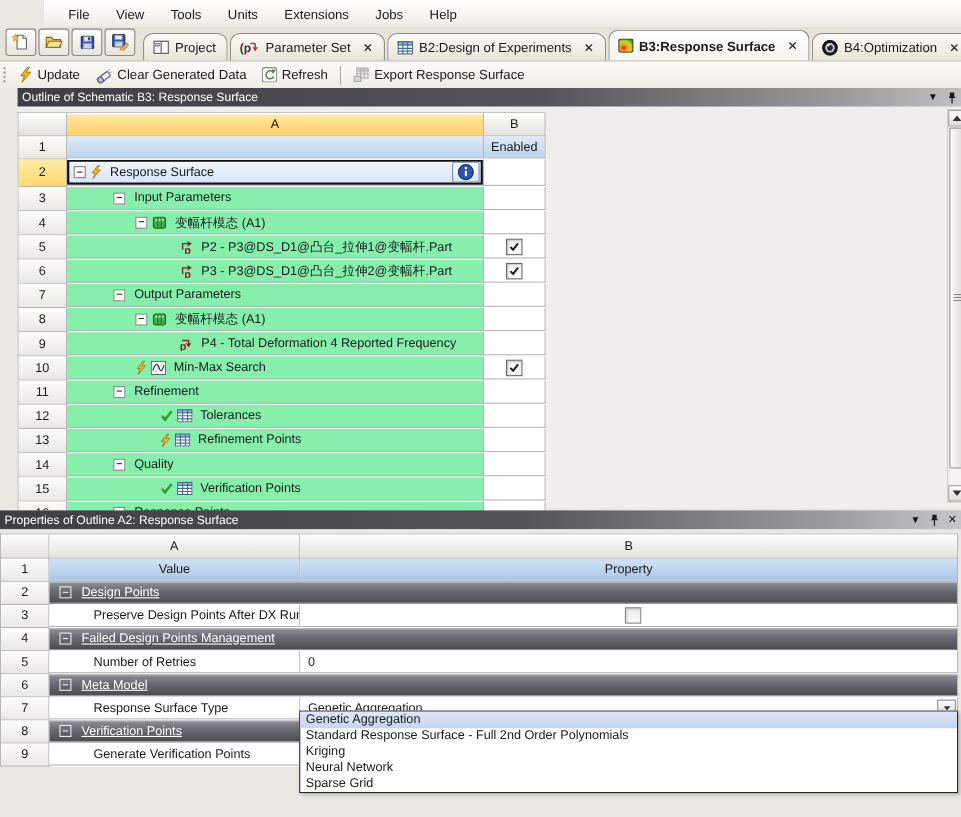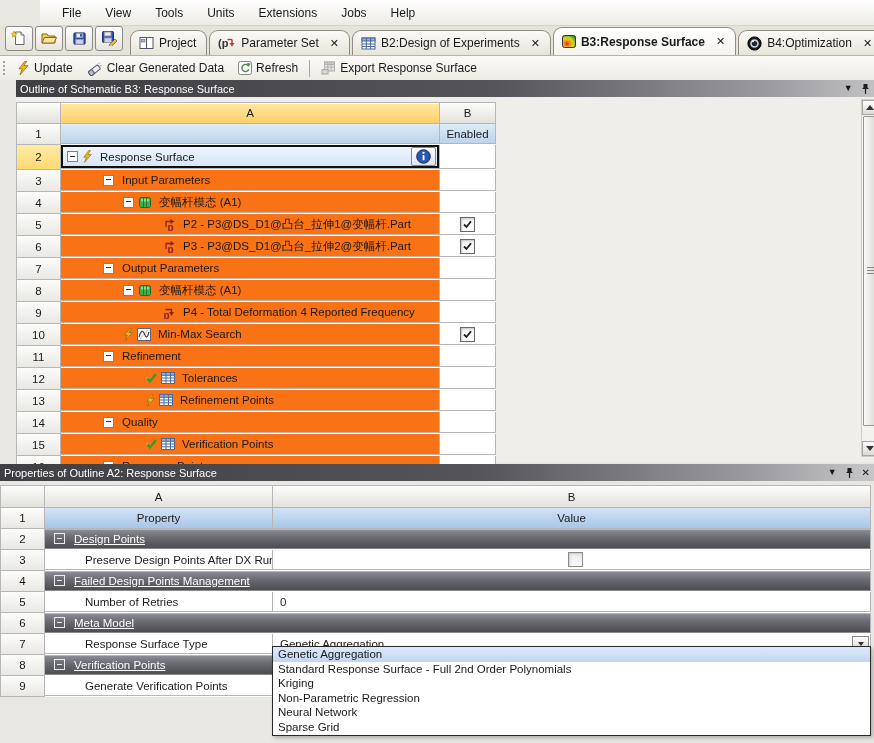--- a/index.html
+++ b/index.html
@@ -49,21 +49,21 @@
   .otable{position:absolute;left:0;top:5px;display:grid;grid-template-columns:44px 379px 56px;
     background:#fff;border-left:1px solid #b6b6b6;border-top:1px solid #b6b6b6;font-size:11.5px;}
   .ohc{height:20px;display:flex;align-items:center;justify-content:center;
     background:linear-gradient(#fdfdfc,#e2e1db);border-right:1px solid #b6b6b6;border-bottom:1px solid #b6b6b6;
     box-shadow:inset 0 1px 0 #fff;font-size:11.5px;}
   .ohc.gold{background:linear-gradient(#ffe9a1,#fbcf6a);}
   .onum{height:21px;display:flex;align-items:center;justify-content:center;
     background:linear-gradient(#fcfcfb,#e9e8e3);border-right:1px solid #b6b6b6;border-bottom:1px solid #b6b6b6;}
   .onum.selnum{background:linear-gradient(#ffeca8,#ffd96e);}
   .oa{height:21px;display:flex;align-items:center;border-right:1px solid #b6b6b6;
-    border-bottom:1px solid #b6b6b6;background:#f97316;overflow:hidden;white-space:nowrap;box-sizing:border-box;padding-right:3px;}
+    border-bottom:1px solid #b6b6b6;background:#86efac;overflow:hidden;white-space:nowrap;box-sizing:border-box;padding-right:3px;}
   .ob{height:21px;display:flex;align-items:center;justify-content:center;
     border-right:1px solid #b6b6b6;border-bottom:1px solid #b6b6b6;background:#fff;box-sizing:border-box;}
   .row1blue{background:linear-gradient(#dcebf8,#bdd4ea)!important;font-size:11.5px;}
   .oa.sel{box-shadow:inset 0 0 0 2px #101010;background:linear-gradient(#f1f7fd,#d5e3f6);}
   .h20{height:20px;}.h24{height:24px;}
   .olabel{margin-left:4px;overflow:hidden;text-overflow:ellipsis;}
   .cbox{width:9px;height:9px;border:1px solid #808080;background:#fff;position:relative;
     display:inline-block;flex:none;margin-right:4px;}
   .cbox::after{content:"";position:absolute;left:1.5px;top:3.5px;width:5px;height:1.2px;background:#333;}
   .cbox.dark{border-color:#ececec;background:transparent;}
@@ -562,22 +562,22 @@
             </svg>
           </span>
           <span class="hbtn" style="font-weight: bold; font-size: 10px;">✕</span>
         </span>
     </div>
     <div class="ptable" id="ptable">
       <div class="phc"></div>
       <div class="phc">A</div>
       <div class="phc">B</div>
       <div class="pnum">1</div>
+      <div class="pvhdr">Value</div>
       <div class="pvhdr">Property</div>
-      <div class="pvhdr">Value</div>
     <div class="pnum">2</div>
         <div class="pgroup">
           <span class="cbox dark"></span>
           <span style="margin-left: 5px;">Design Points</span>
         </div>
         <div class="pnum">3</div>
         <div class="pa">Preserve Design Points After DX Run</div>
         <div class="pb">
           <span class="chk-un"></span>
         </div>
@@ -612,18 +612,17 @@
         <div class="pnum">9</div>
         <div class="pa">Generate Verification Points</div>
         <div class="pb"></div>
       </div>
   </div>
 
   <div class="ddlist" id="ddlist">
       <div class="dditem sel">Genetic Aggregation</div>
       <div class="dditem">Standard Response Surface - Full 2nd Order Polynomials</div>
       <div class="dditem">Kriging</div>
-      <div class="dditem">Non-Parametric Regression</div>
       <div class="dditem">Neural Network</div>
       <div class="dditem">Sparse Grid</div>
     </div>
 
 </div>
 
 </body></html>

